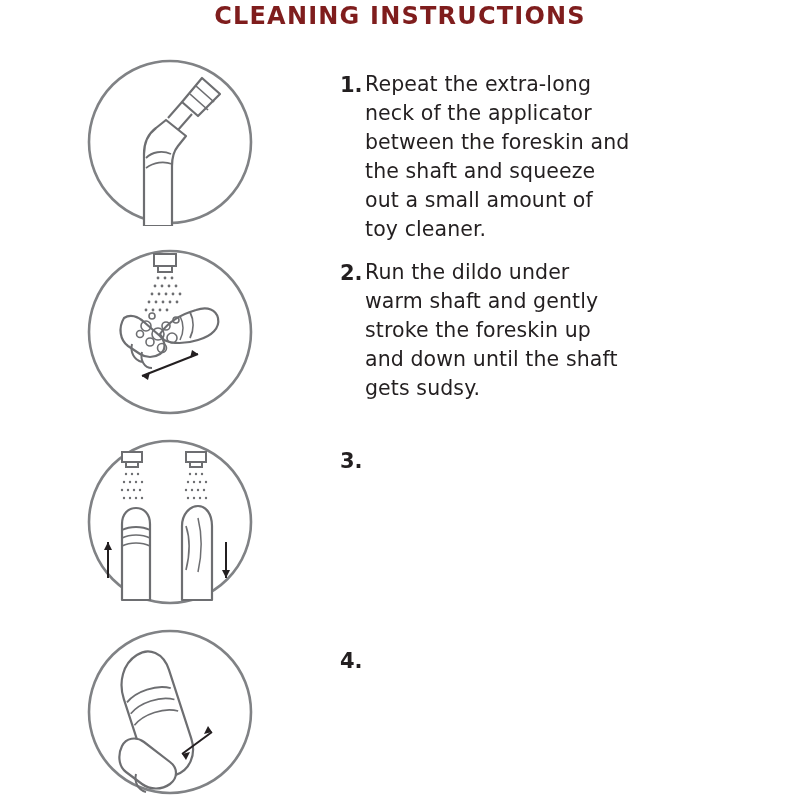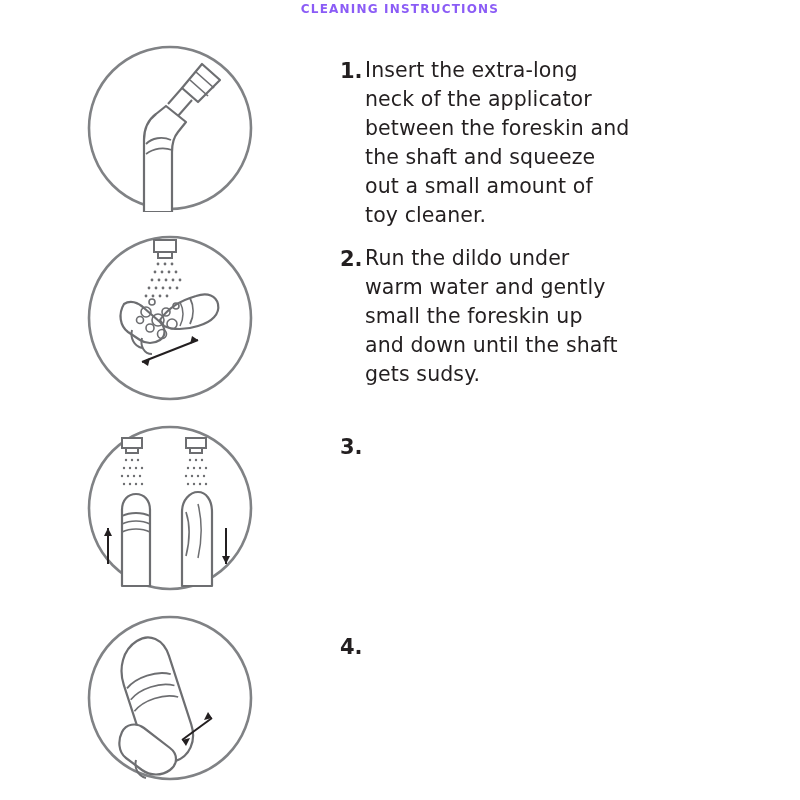--- a/index.html
+++ b/index.html
@@ -15,24 +15,24 @@
     overflow: hidden;
   }
   .page {
     position: relative;
     width: 800px;
     height: 800px;
     box-sizing: border-box;
   }
   .title {
     text-align: center;
-    font-size: 12px;
+    font-size: 24px;
     font-weight: bold;
     letter-spacing: 1.2px;
-    color: #8b5cf6;
+    color: #7f1d1d;
     padding-top: 2px;
     font-family: "DejaVu Sans", sans-serif;
   }
   .steps {
     margin-top: 26px;
     display: flex;
     flex-direction: column;
   }
   .step {
     display: flex;
@@ -107,21 +107,21 @@
             <path d="M92 72 L106 56" fill="none" stroke="#6d6e71" stroke-width="2"></path>
 
             <path d="M96 44 L116 20 L134 36 L112 58 Z" fill="#ffffff" stroke="#6d6e71" stroke-width="2.2" stroke-linejoin="round"></path>
             <path d="M104 36 L122 52" fill="none" stroke="#6d6e71" stroke-width="1.6"></path>
             <path d="M110 28 L128 44" fill="none" stroke="#6d6e71" stroke-width="1.6"></path>
           </svg>
         </div>
       </div>
       <div class="text-col">
         <div class="num">1.</div>
-        <div class="body-text">Insert the extra-long neck of the applicator between the foreskin and the shaft and squeeze out a small amount of toy cleaner.</div>
+        <div class="body-text">Repeat the extra-long neck of the applicator between the foreskin and the shaft and squeeze out a small amount of toy cleaner.</div>
       </div>
     </div>
 
     <div class="step step-2">
       <div class="illus">
         <div class="circle-wrap">
           <svg width="168" height="168" viewBox="0 0 168 168">
             <circle cx="84" cy="84" r="81" fill="none" stroke="#808285" stroke-width="2.6"></circle>
 
             <rect x="68" y="6" width="22" height="12" fill="#ffffff" stroke="#6d6e71" stroke-width="2"></rect>
@@ -172,21 +172,21 @@
             </g>
 
             <path d="M56 128 L112 106" fill="none" stroke="#231f20" stroke-width="2"></path>
             <path d="M56 128 L64 124 L62 132 Z" fill="#231f20"></path>
             <path d="M112 106 L104 110 L106 102 Z" fill="#231f20"></path>
           </svg>
         </div>
       </div>
       <div class="text-col">
         <div class="num">2.</div>
-        <div class="body-text">Run the dildo under warm water and gently small the foreskin up and down until the shaft gets sudsy.</div>
+        <div class="body-text">Run the dildo under warm shaft and gently stroke the foreskin up and down until the shaft gets sudsy.</div>
       </div>
     </div>
 
     <div class="step step-3">
       <div class="illus">
         <div class="circle-wrap">
           <svg width="168" height="168" viewBox="0 0 168 168">
             <circle cx="84" cy="84" r="81" fill="none" stroke="#808285" stroke-width="2.6"></circle>
 
             <rect x="36" y="14" width="20" height="10" fill="#ffffff" stroke="#6d6e71" stroke-width="2"></rect>

